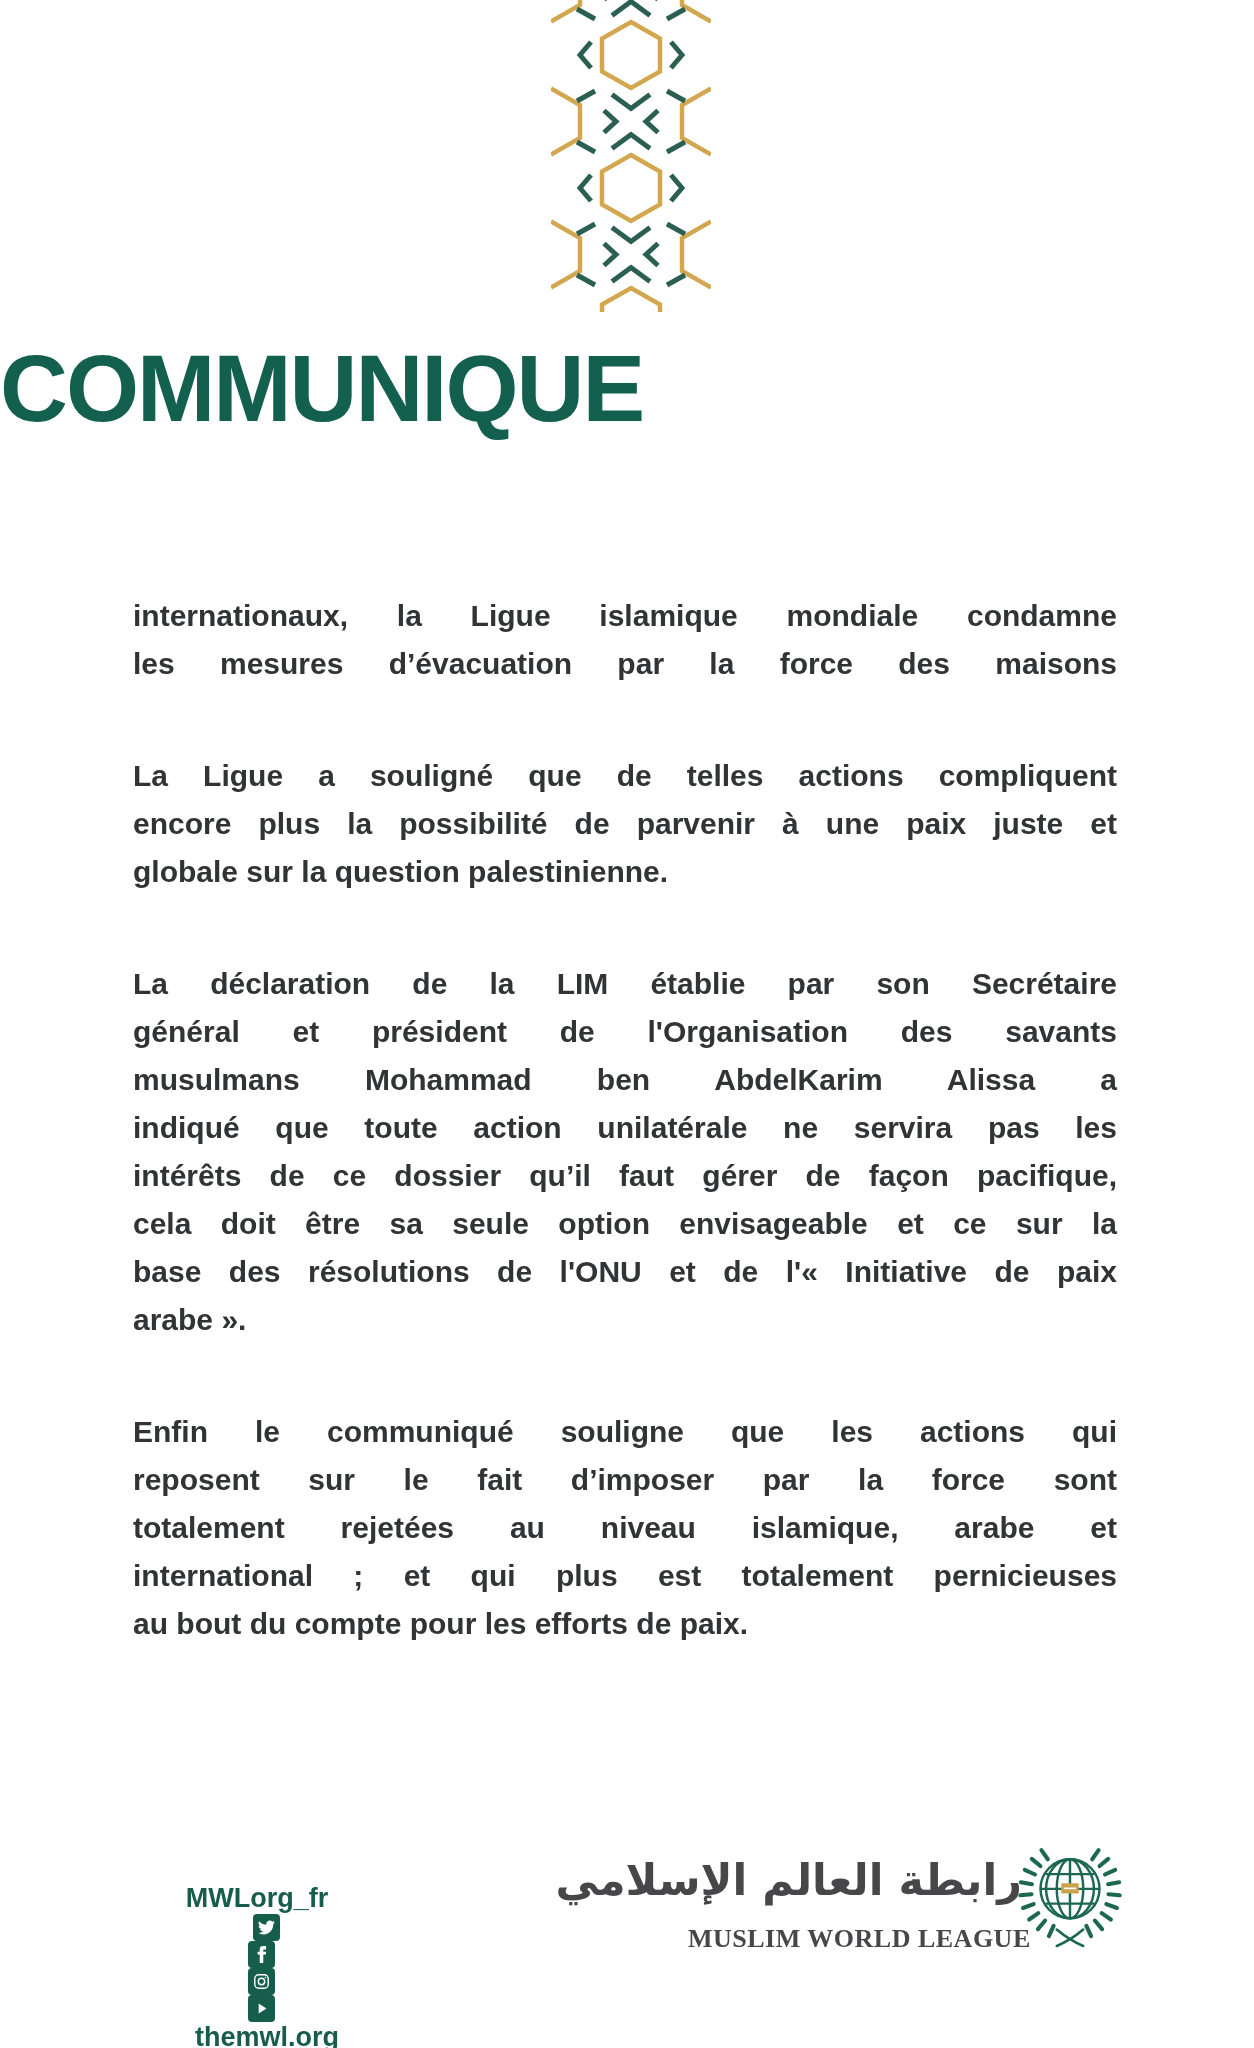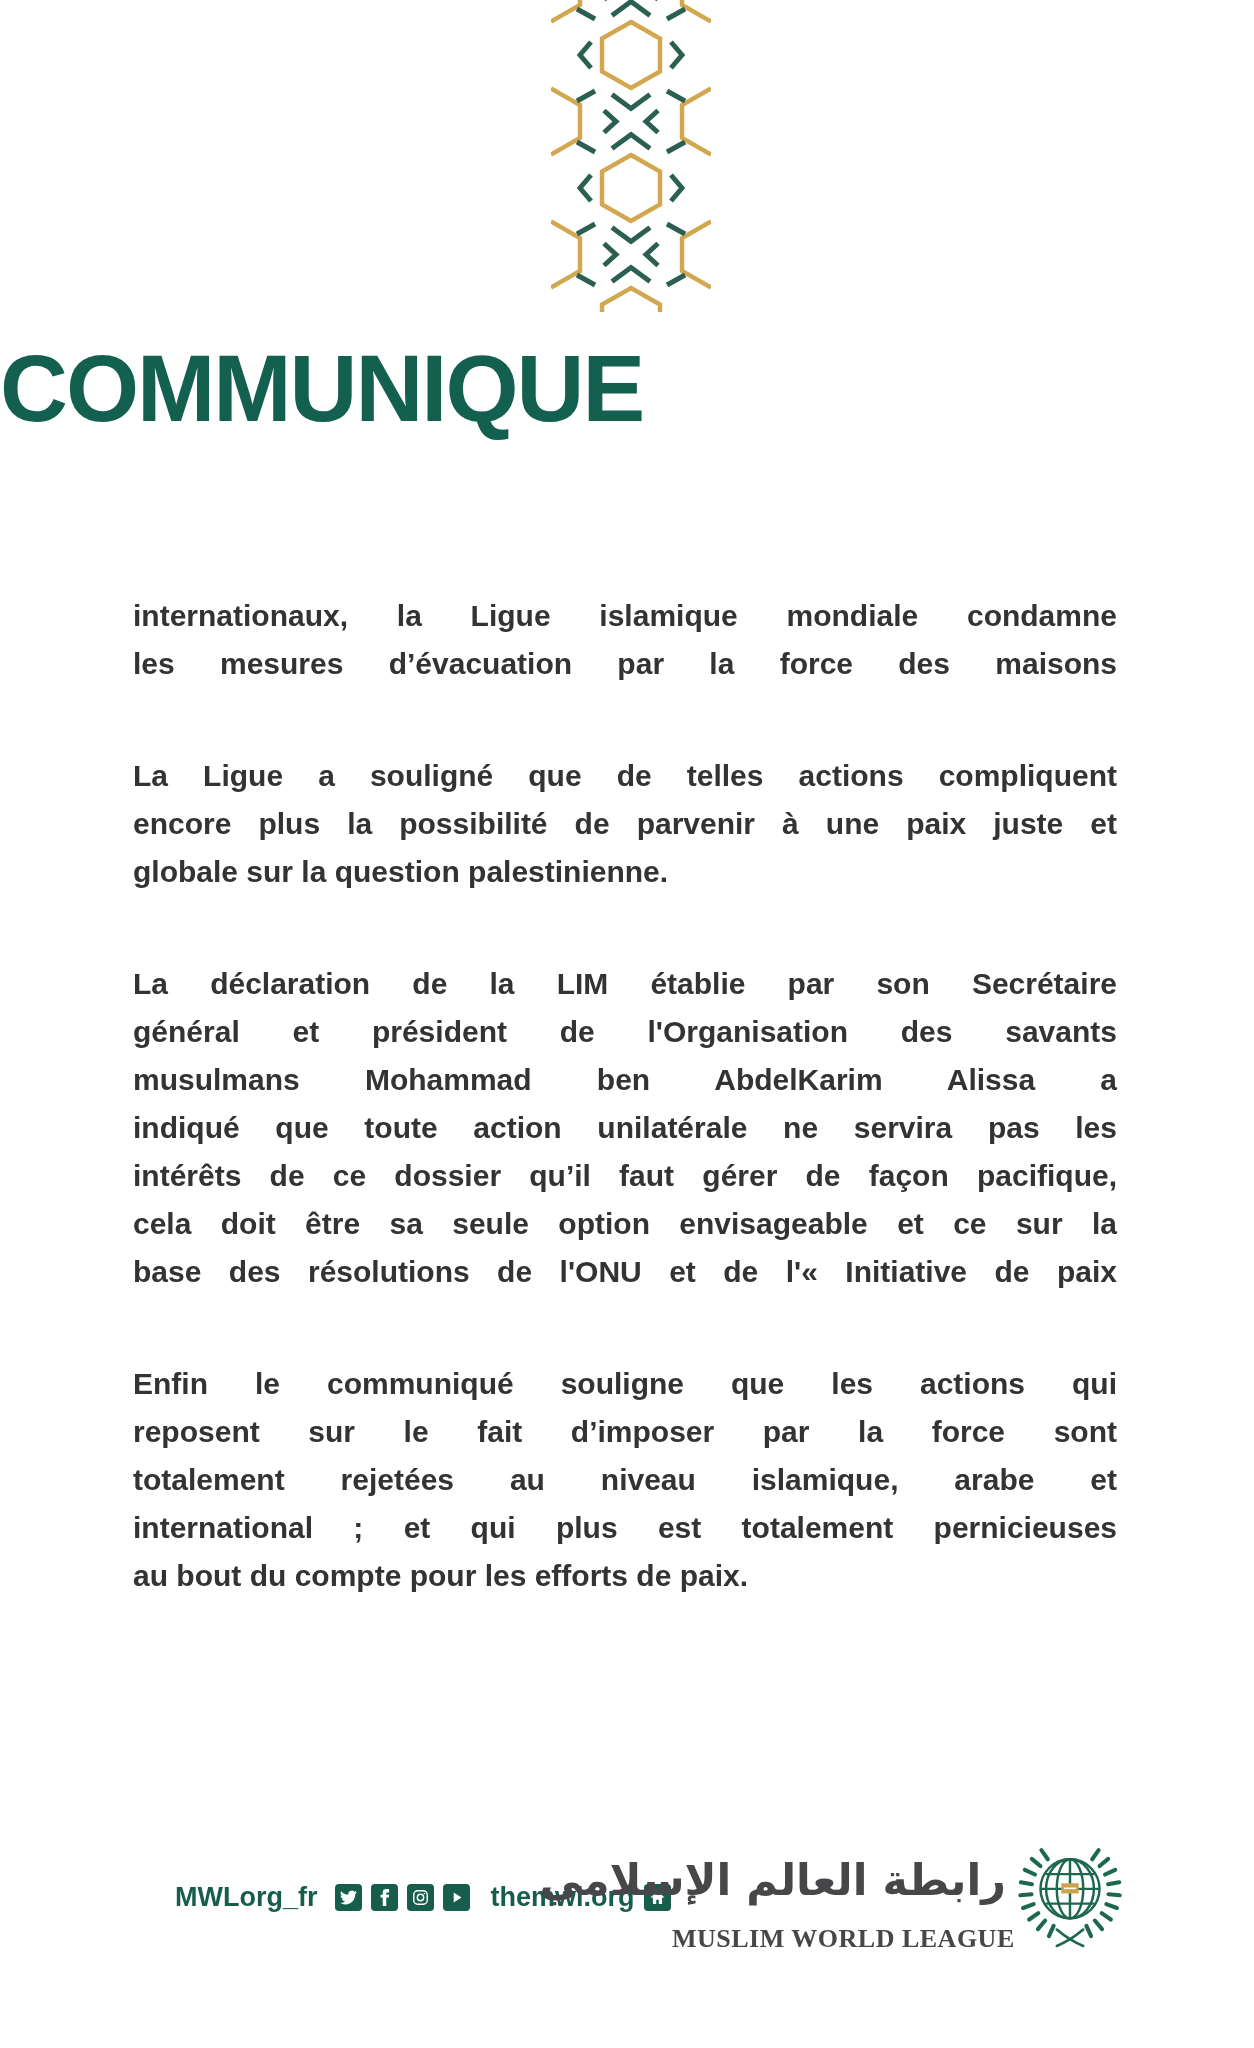--- a/index.html
+++ b/index.html
@@ -15,32 +15,32 @@
   }
   .body-text{
     position:absolute;left:133px;top:592px;width:984px;
     font-size:30px;font-weight:bold;color:#323335;
   }
   .paragraph{margin:0 0 64px 0;}
   .line{line-height:48px;text-align:justify;text-align-last:justify;}
   .line.last{text-align-last:left;}
   .social{
     position:absolute;left:175px;top:1883px;height:28px;
-    display:flex;align-items:center;
+    display:flex;align-items:center;flex-direction:column;
   }
   .handle,.website{font-size:27px;font-weight:bold;color:#175D4C;white-space:nowrap;}
   .sq-icon{
     width:27px;height:27px;border-radius:4px;background:#175D4C;
     display:flex;align-items:center;justify-content:center;margin-left:9px;flex:none;
   }
   .sq-icon.first{margin-left:18px;}
   .sq-icon svg{display:block;}
   .website{margin-left:20px;}
   .logo-text{
-    position:absolute;left:672px;top:1838px;width:334px;text-align:center;color:#47474A;
+    position:absolute;left:688px;top:1838px;width:334px;text-align:center;color:#47474A;
   }
   .logo-arabic{
     font-family:"DejaVu Sans", sans-serif;direction:rtl;
     font-size:43px;font-weight:bold;line-height:84px;white-space:nowrap;
   }
   .logo-english{
     font-family:"Liberation Serif", serif;font-size:26px;font-weight:bold;
     letter-spacing:0.5px;line-height:26px;margin-top:4px;white-space:nowrap;
   }
   .globe{position:absolute;left:1014px;top:1840px;width:112px;height:112px;}
@@ -112,20 +112,21 @@
       <div class="line last">globale sur la question palestinienne.</div>
     </div>
     <div class="paragraph">
       <div class="line">La déclaration de la LIM établie par son Secrétaire</div>
       <div class="line">général et président de l'Organisation des savants</div>
       <div class="line">musulmans Mohammad ben AbdelKarim Alissa a</div>
       <div class="line">indiqué que toute action unilatérale ne servira pas les</div>
       <div class="line">intérêts de ce dossier qu’il faut gérer de façon pacifique,</div>
       <div class="line">cela doit être sa seule option envisageable et ce sur la</div>
       <div class="line">base des résolutions de l'ONU et de l'« Initiative de paix</div>
+      <div class="line last">arabe ».</div>
     </div>
     <div class="paragraph">
       <div class="line">Enfin le communiqué souligne que les actions qui</div>
       <div class="line">reposent sur le fait d’imposer par la force sont</div>
       <div class="line">totalement rejetées au niveau islamique, arabe et</div>
       <div class="line">international ; et qui plus est totalement pernicieuses</div>
       <div class="line last">au bout du compte pour les efforts de paix.</div>
     </div>
   </div>
 

